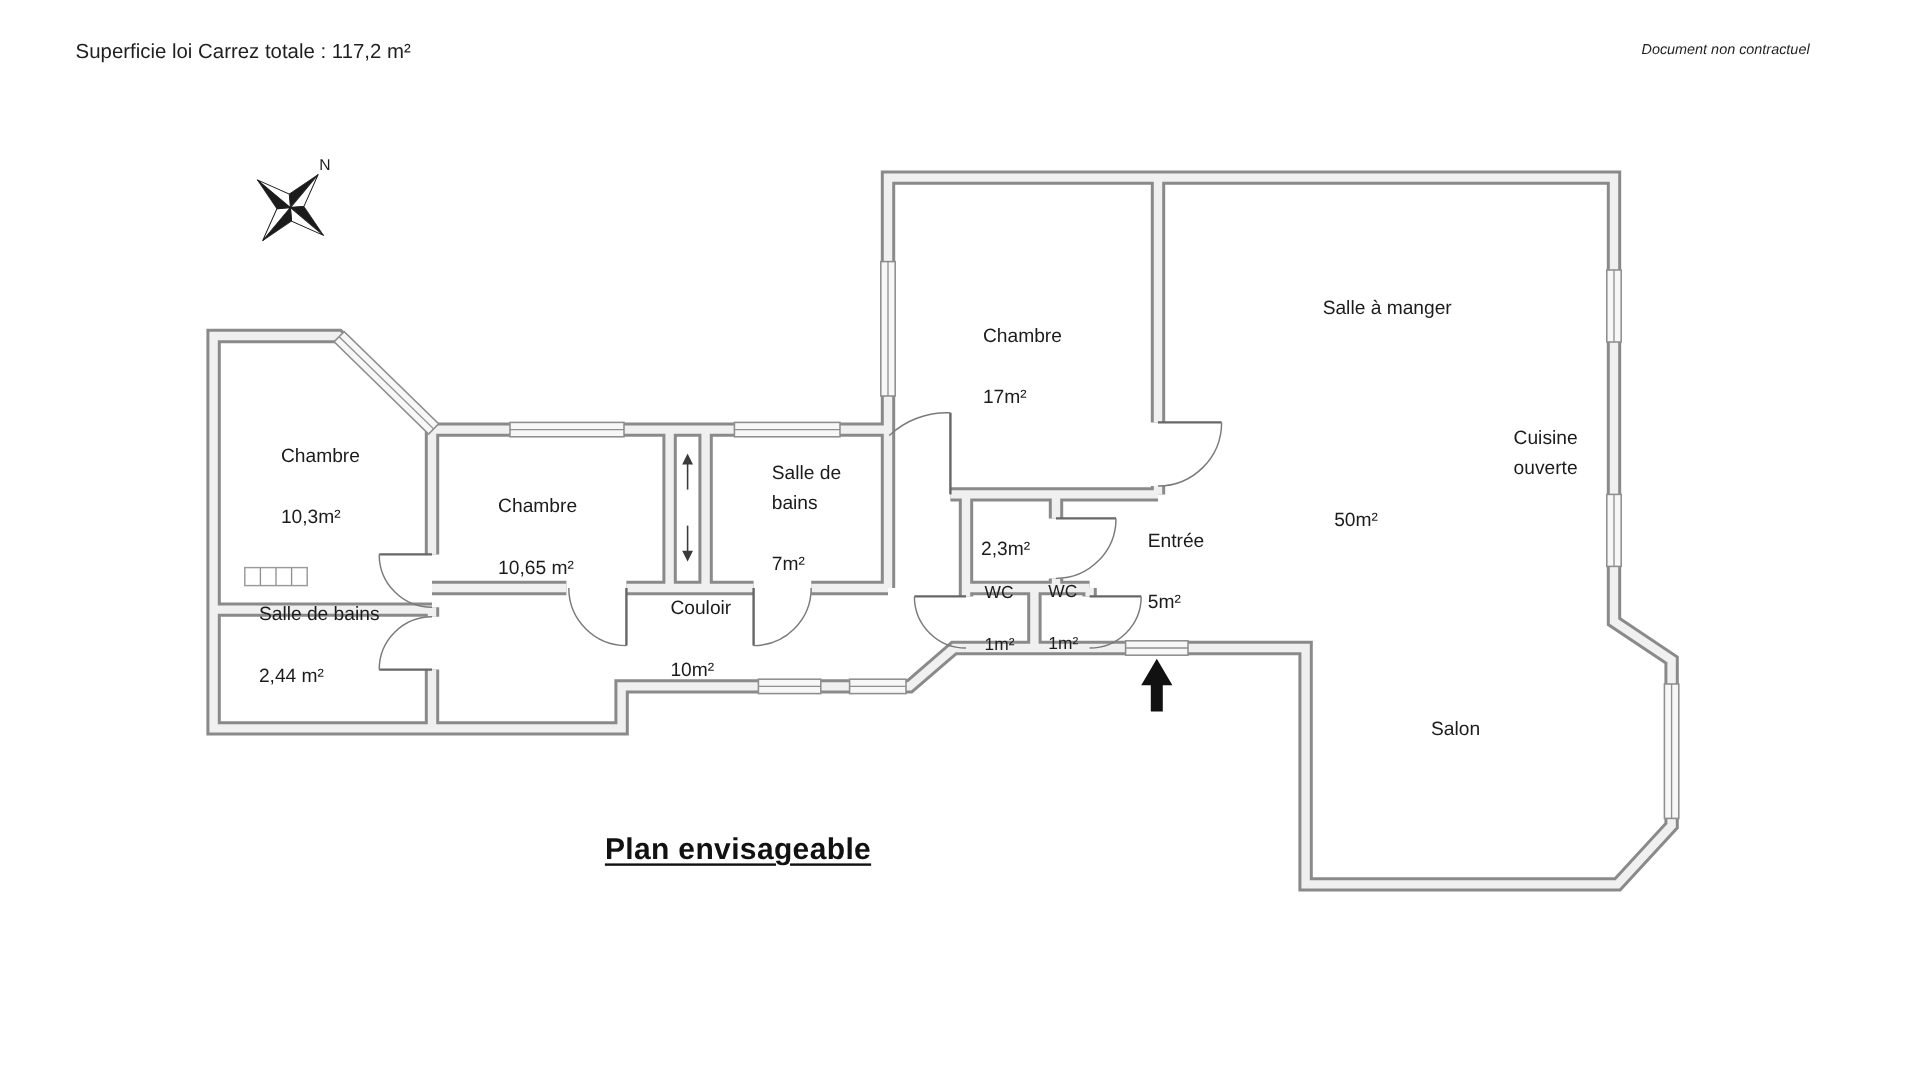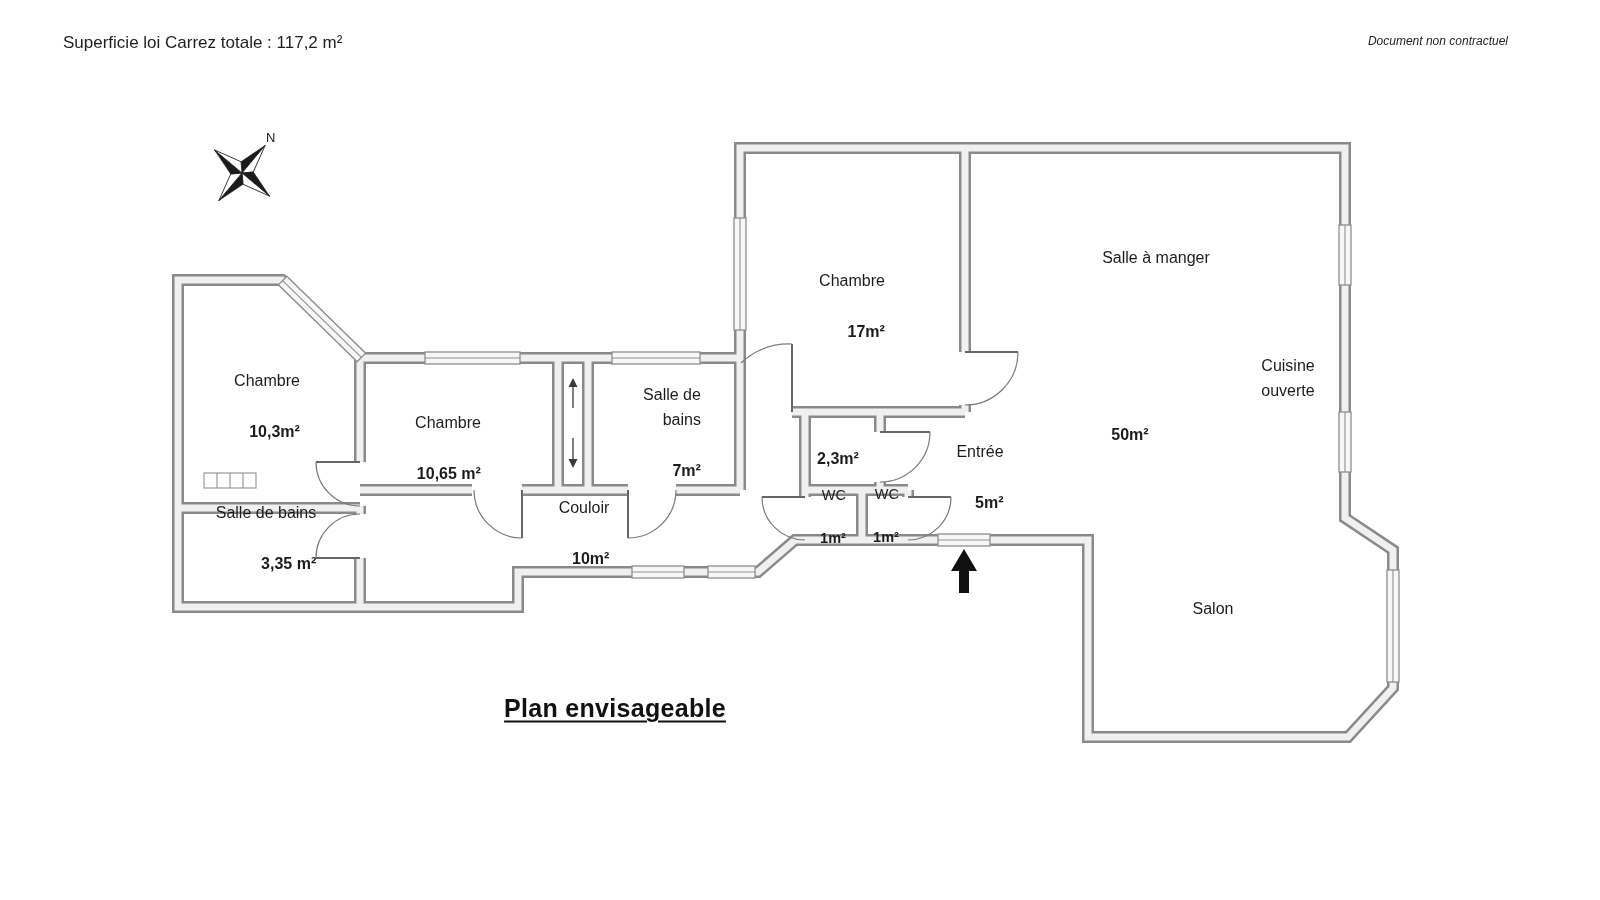--- a/index.html
+++ b/index.html
@@ -20,24 +20,24 @@
   .arr{stroke:#3a3a3a;stroke-width:1.3;fill:none;}
   .arrh{fill:#3a3a3a;stroke:none;}
   .rad{fill:#ffffff;stroke:#9a9a9a;stroke-width:1.2;}
   .cd{fill:#1b1b1b;stroke:#1b1b1b;stroke-width:0.6;}
   .cl{fill:#ffffff;stroke:#1b1b1b;stroke-width:0.8;}
 
   
   .hdr-left{position:absolute;left:63px;top:33px;font-size:17px;color:#1f1f1f;}
   .hdr-right{position:absolute;right:92px;top:34px;font-size:12px;font-style:italic;color:#1f1f1f;}
   .compass-n{position:absolute;left:266px;top:130px;font-size:13px;color:#1b1b1b;}
-  .lbl{position:absolute;transform:translate(-50%,-50%);text-align:right;
+  .lbl{position:absolute;transform:translate(-50%,-50%);text-align:left;
        font-size:16px;line-height:1.6;white-space:pre-line;color:#1c1c1c;}
   .lbl.small{font-size:14.5px;line-height:1.5;}
-  .rarea{font-weight:700;}
+  .rarea{font-weight:400;}
   .plan-title{position:absolute;left:615px;top:708px;transform:translate(-50%,-50%);
       font-size:25px;font-weight:700;letter-spacing:.3px;color:#111;
       text-decoration:underline;text-decoration-thickness:2px;text-underline-offset:4px;text-align:center;}
 </style>
 </head>
 <body>
 
 <div class="stage">
 
   <svg class="plan-svg" width="1600" height="900" viewBox="0 0 1600 900">
@@ -198,21 +198,21 @@
     <div class="rarea">1m²</div>
   </div>
 
   <div class="lbl small" style="left:886px;top:516px">
     <div>WC</div>
     <div class="rarea">1m²</div>
   </div>
 
   <div class="lbl" style="left:266px;top:538px">
     <div>Salle de bains</div>
-    <div class="rarea">3,35 m²</div>
+    <div class="rarea">2,44 m²</div>
   </div>
 
   <div class="lbl" style="left:584px;top:533px">
     <div>Couloir</div>
     <div class="rarea">10m²</div>
   </div>
 
   <div class="lbl" style="left:1213px;top:608px">
     <div>Salon</div>
   </div>

